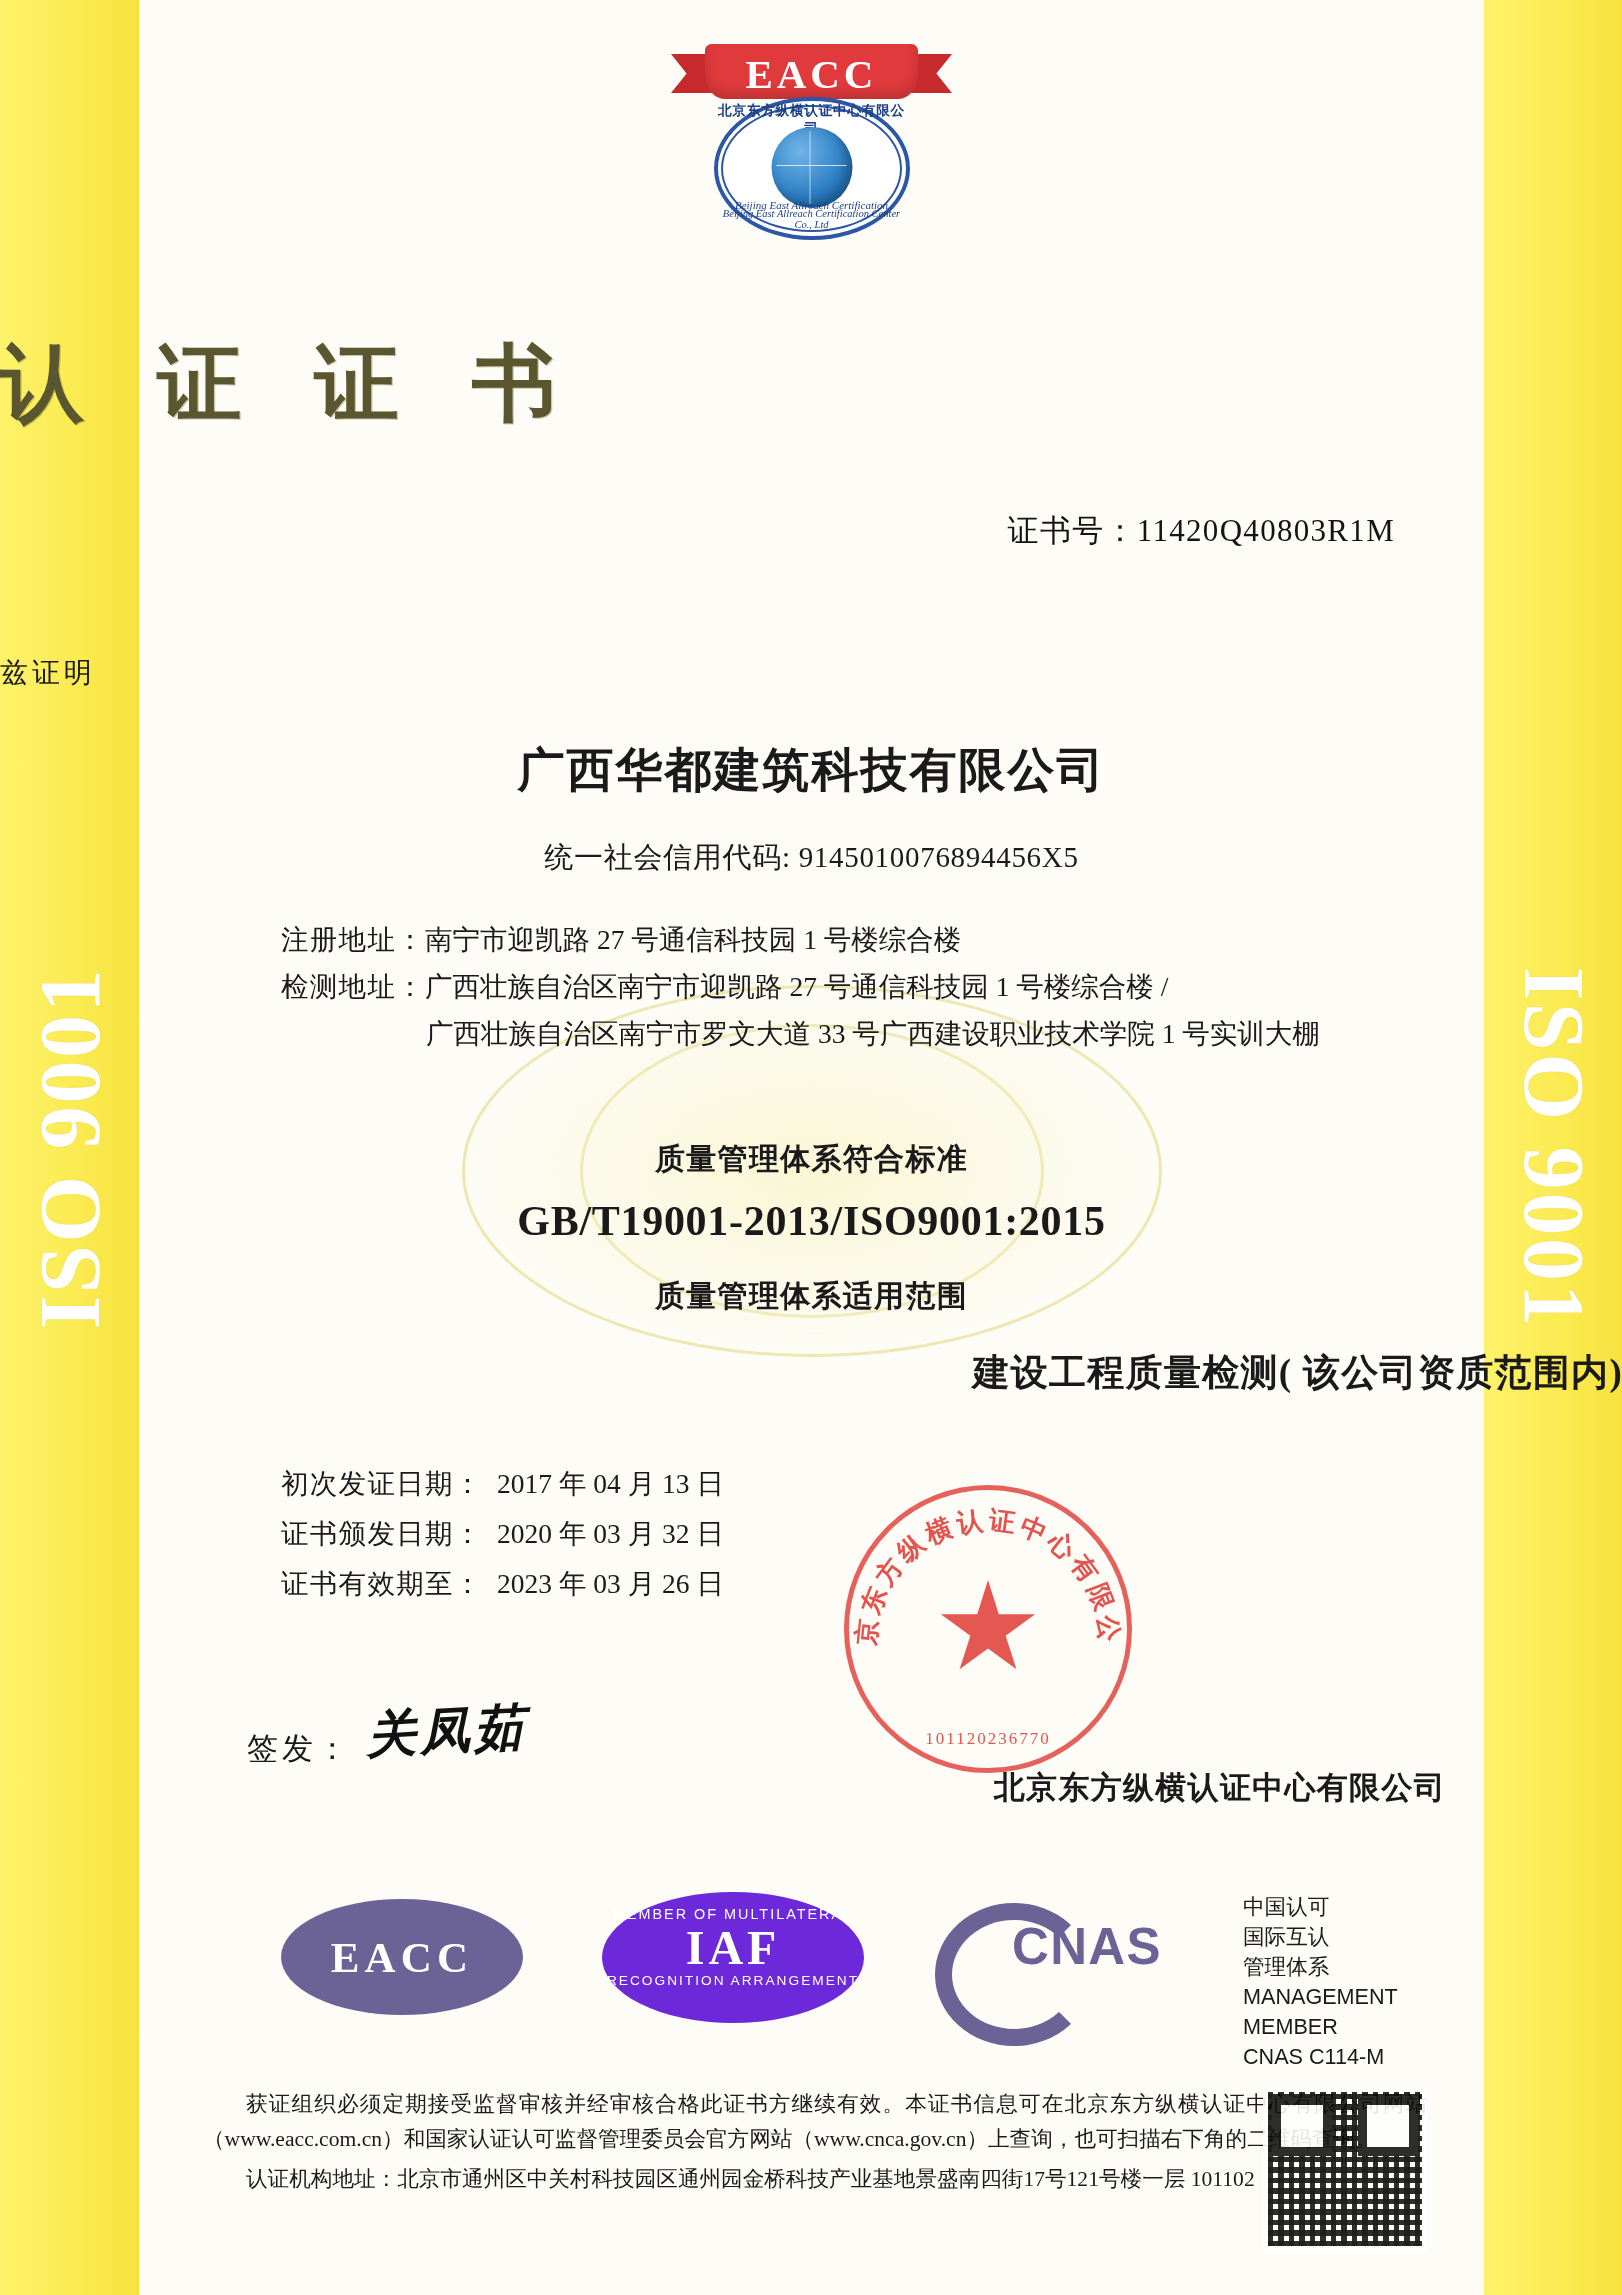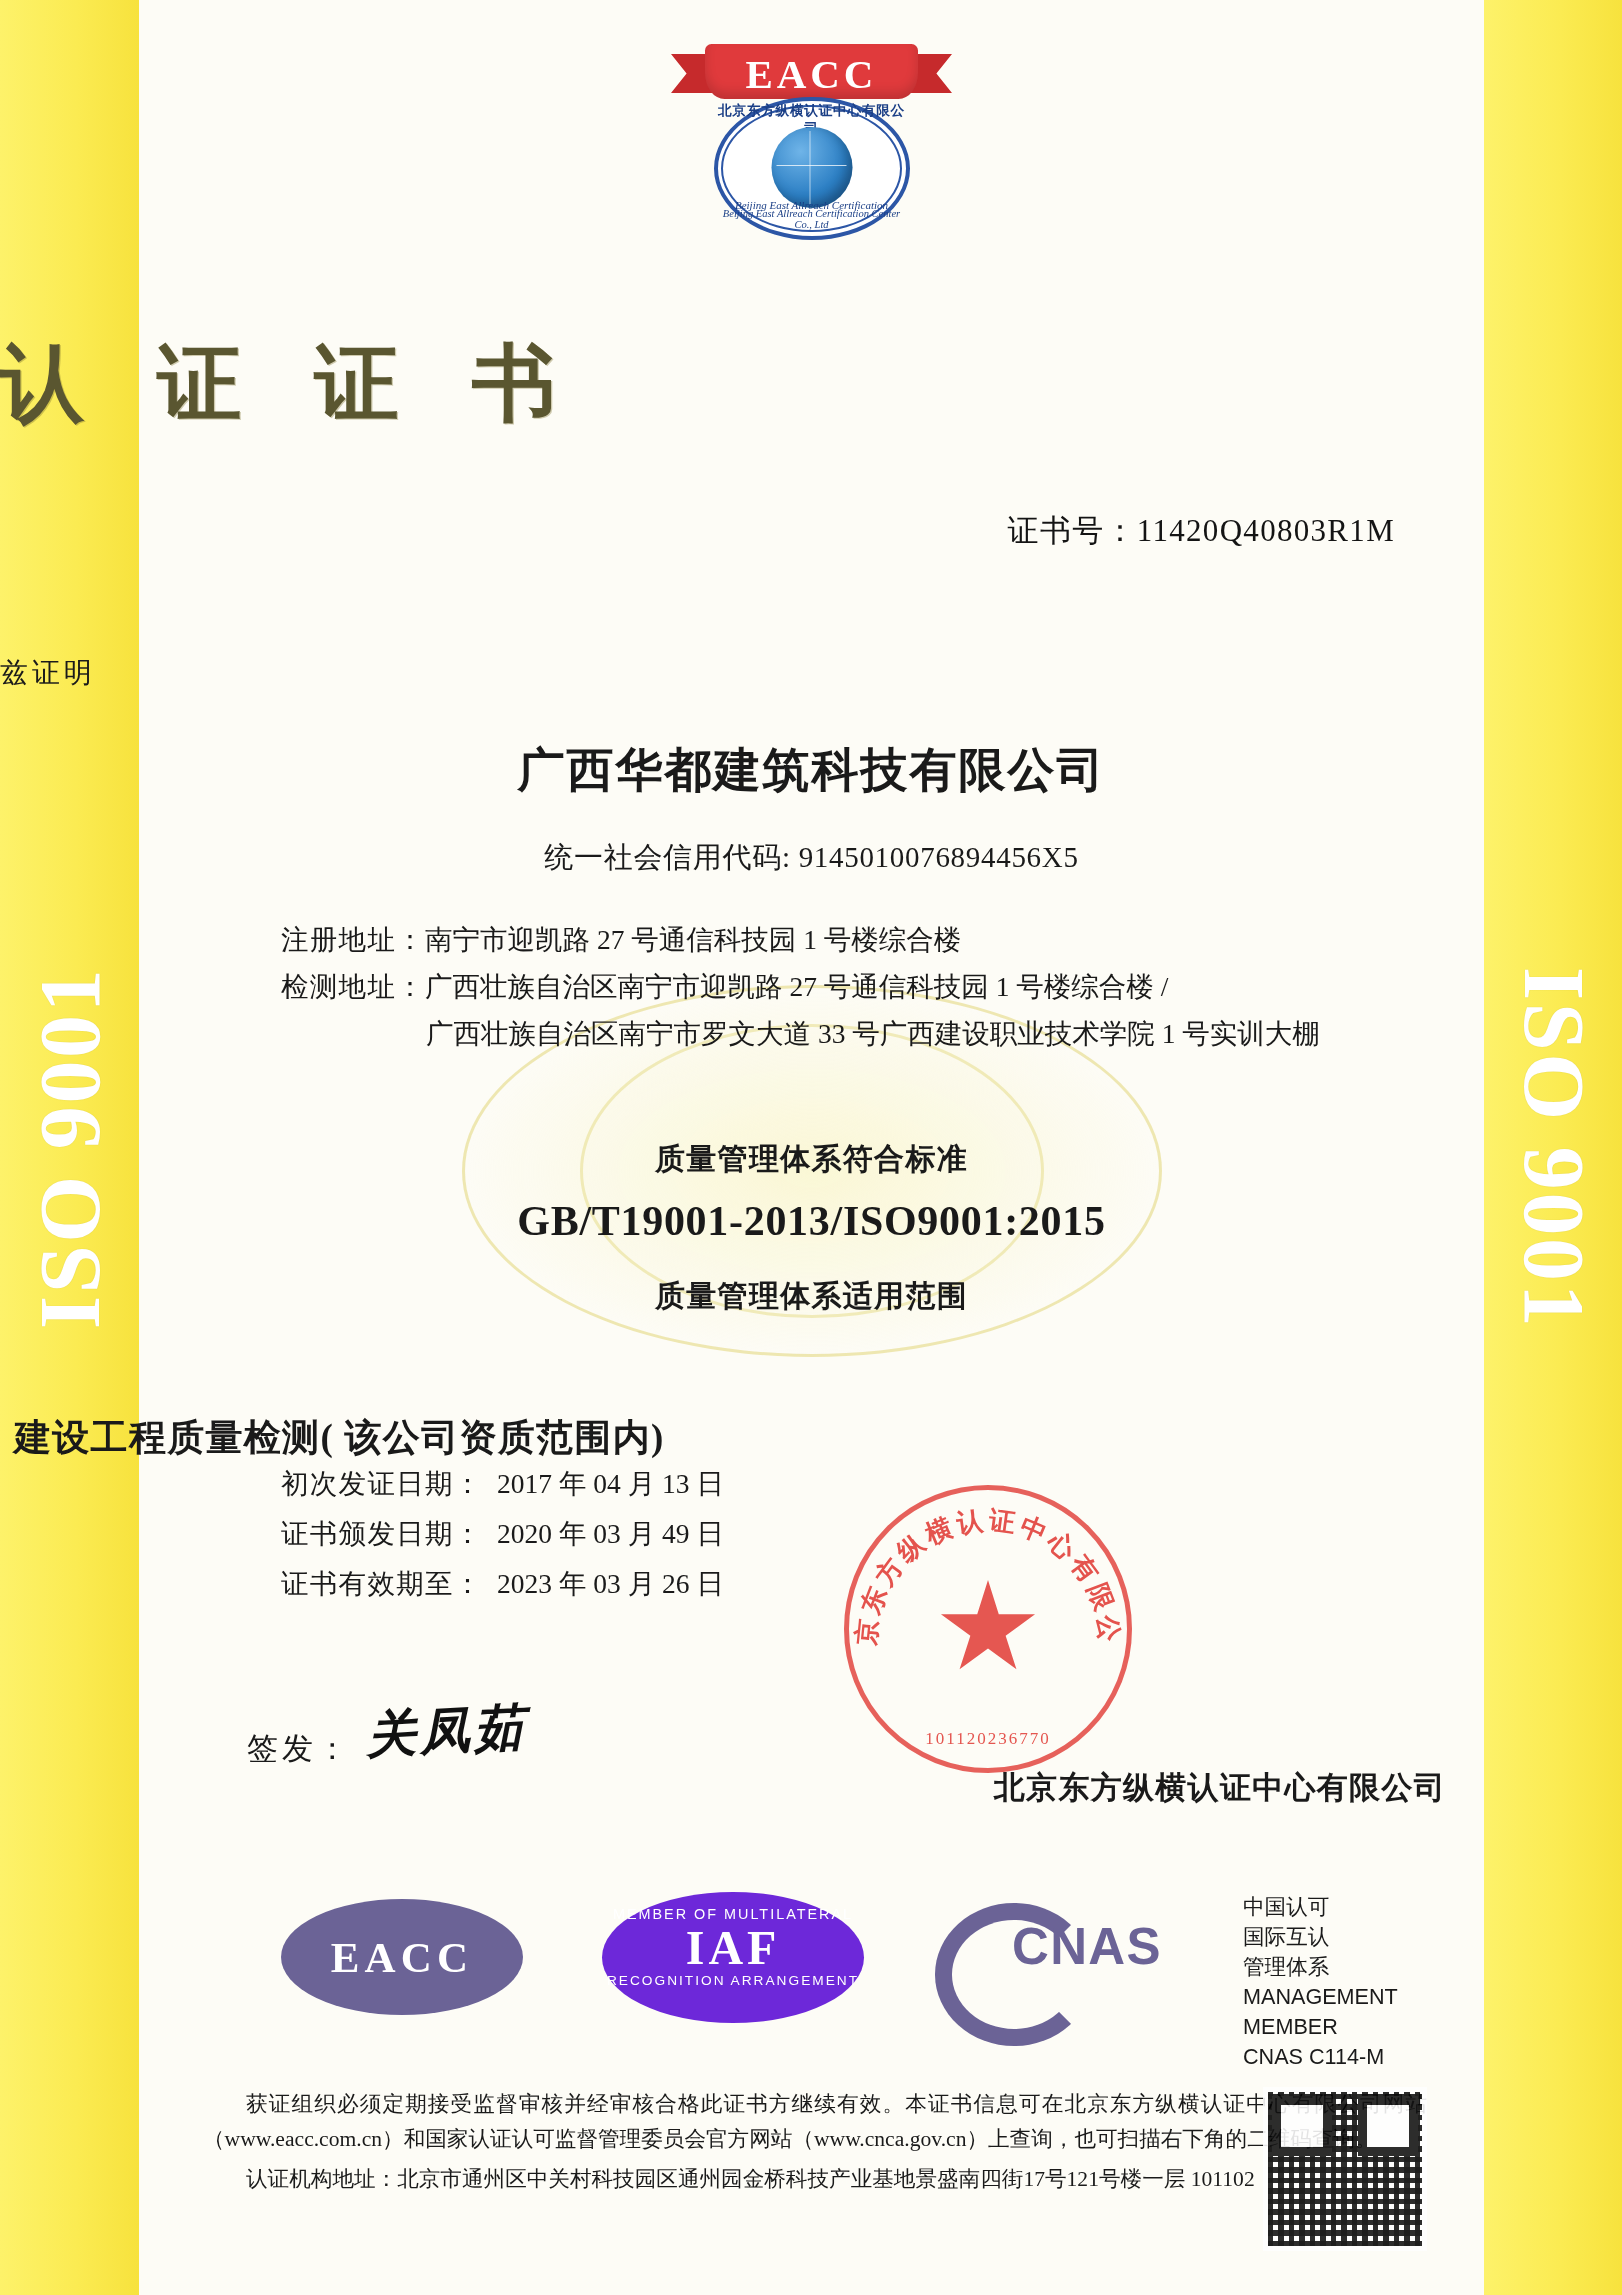--- a/index.html
+++ b/index.html
@@ -150,22 +150,22 @@
   .std-value{
     position:absolute;left:0;right:0;top:1197px;text-align:center;
     font-size:42px;font-weight:700;letter-spacing:0.7px;
     font-family:"Liberation Serif",serif;
   }
   .scope-label{
     position:absolute;left:0;right:0;top:1276px;text-align:center;
     font-size:30px;font-weight:600;letter-spacing:1.3px;
   }
   .scope-value{
-    position:absolute;left:0;right:0;top:1413px;text-align:left;
-    font-size:37px;font-weight:700;letter-spacing:1.3px;padding-left:14px;
+    position:absolute;left:0;right:0;top:1348px;text-align:right;
+    font-size:37px;font-weight:700;letter-spacing:1.3px;
   }
 
   .dates{
     position:absolute;left:281px;top:1459px;
   }
   .date-row{font-size:27.5px;line-height:50px;white-space:nowrap;}
   .date-row .dlbl{display:inline-block;width:216px;letter-spacing:1.3px;}
   .date-row .dval{font-family:"Liberation Serif",serif;}
 
   .sign-label{
@@ -328,21 +328,21 @@
   <div class="std-label">质量管理体系符合标准</div>
   <div class="std-value">GB/T19001-2013/ISO9001:2015</div>
   <div class="scope-label">质量管理体系适用范围</div>
   <div class="scope-value">建设工程质量检测( 该公司资质范围内)</div>
 
   <div class="dates">
     <div class="date-row">
       <span class="dlbl">初次发证日期：</span><span class="dval">2017 年 04 月 13 日</span>
     </div>
     <div class="date-row">
-      <span class="dlbl">证书颁发日期：</span><span class="dval">2020 年 03 月 49 日</span>
+      <span class="dlbl">证书颁发日期：</span><span class="dval">2020 年 03 月 32 日</span>
     </div>
     <div class="date-row">
       <span class="dlbl">证书有效期至：</span><span class="dval">2023 年 03 月 26 日</span>
     </div>
   </div>
 
   <div class="sign-label">签发：</div>
   <div class="signature">关凤茹</div>
 
   <div class="stamp">

